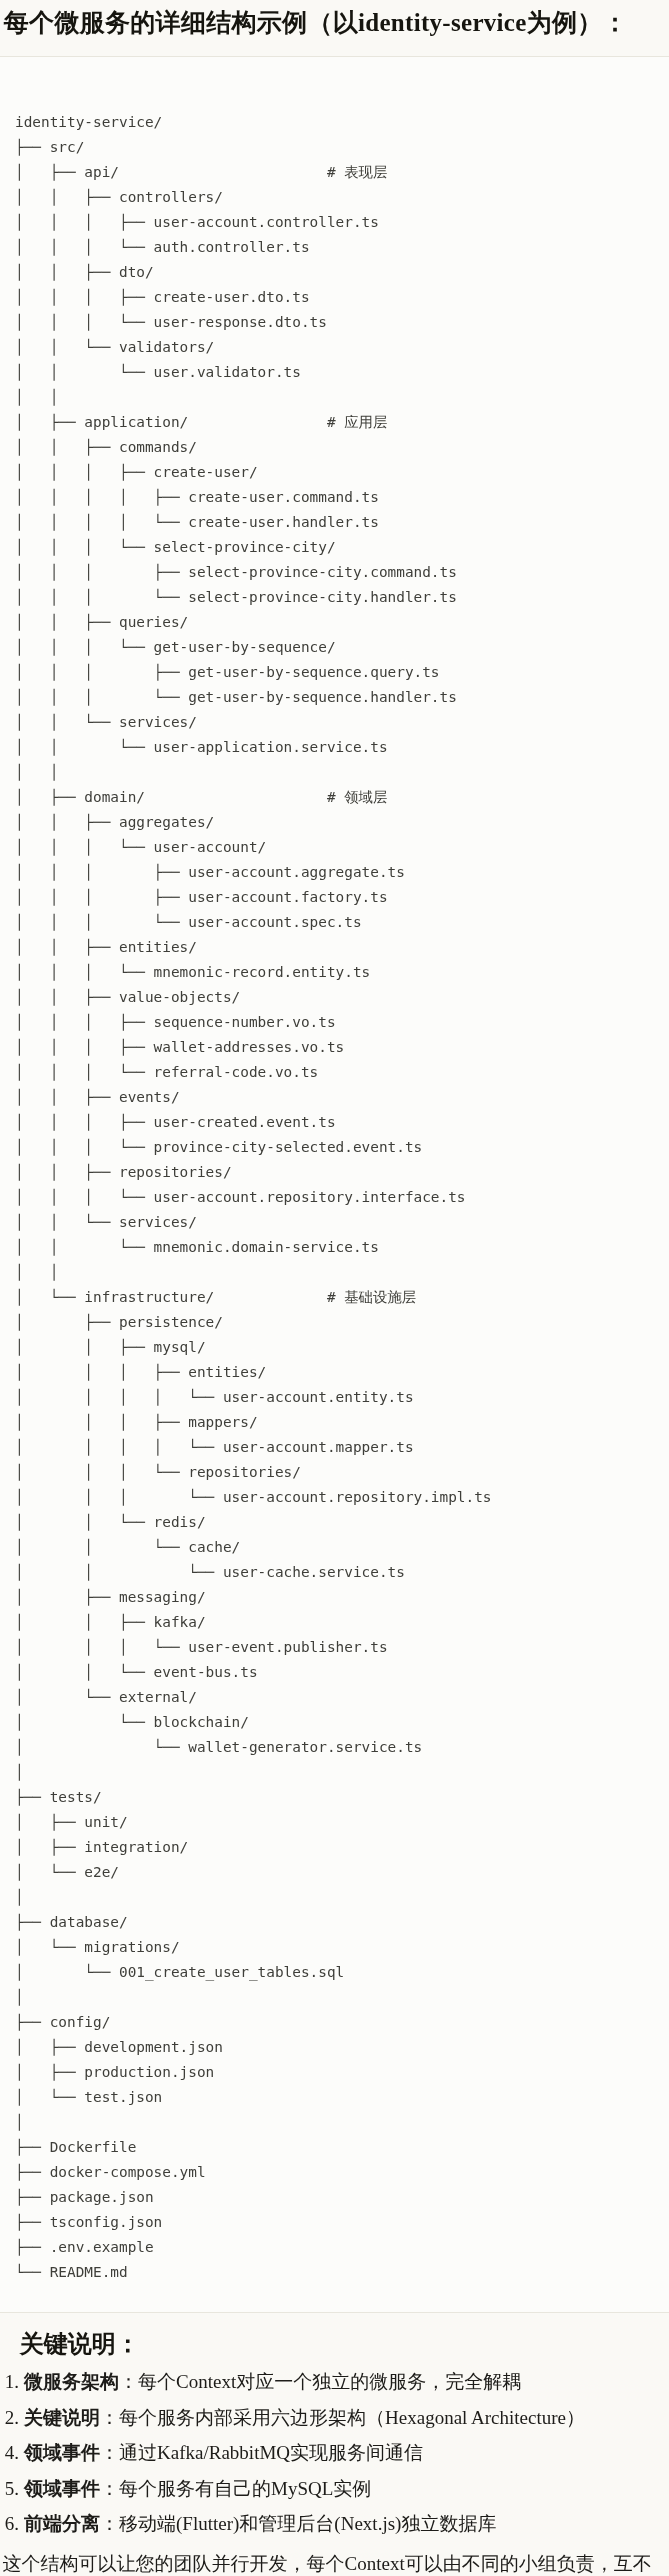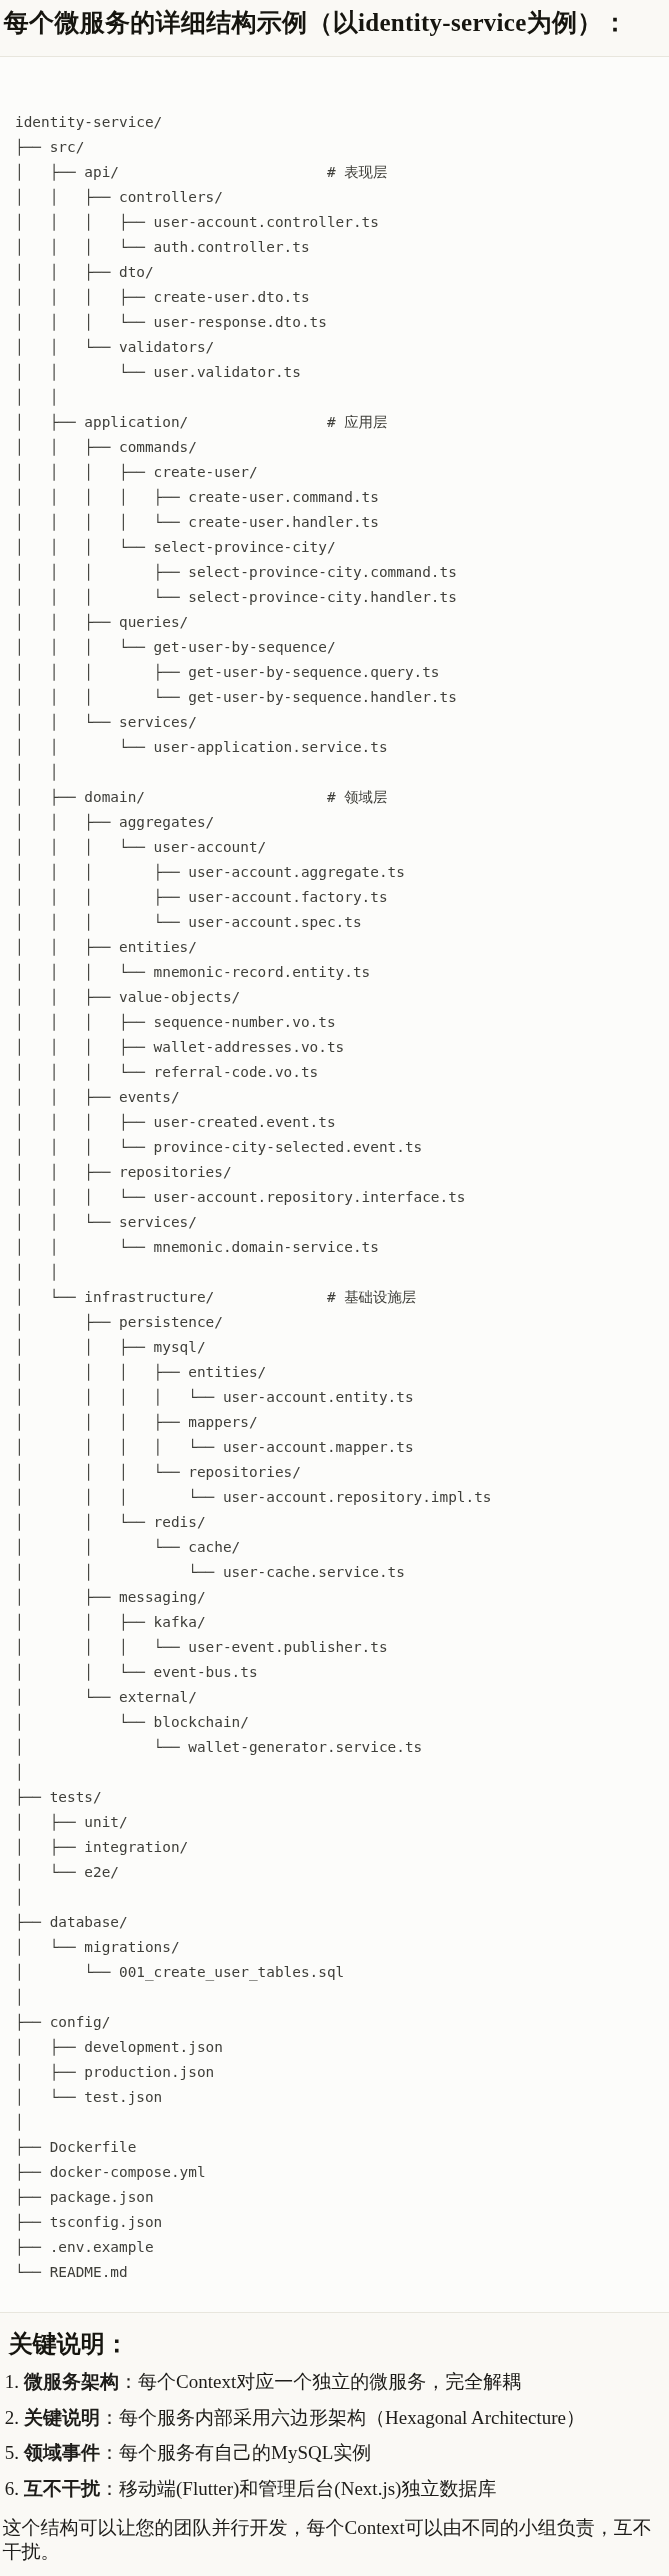--- a/index.html
+++ b/index.html
@@ -37,21 +37,21 @@
   pre.file-tree {
     font-family: "DejaVu Sans Mono", "Liberation Mono", monospace;
     font-size: 14.4px;
     line-height: 25px;
     color: #3E3E39;
     white-space: pre;
     margin-top: 24px;
   }
   .notes-heading {
     margin-top: 17.5px;
-    margin-left: 5px;
+    margin-left: 16px;
     font-size: 24px;
     line-height: 27.5px;
     font-weight: 700;
     color: #16150F;
   }
   ol.notes-list {
     list-style: none;
     margin-top: 3.8px;
     margin-left: 1px;
   }
@@ -166,20 +166,21 @@
 ├── tsconfig.json
 ├── .env.example
 └── README.md</pre>
   </div>
 
   <h2 class="notes-heading">关键说明：</h2>
 
   <ol class="notes-list">
       <li><span class="note-number">1.</span><span class="note-term">微服务架构</span><span class="note-text">：每个Context对应一个独立的微服务，完全解耦</span></li>
       <li><span class="note-number">2.</span><span class="note-term">关键说明</span><span class="note-text">：每个服务内部采用六边形架构（Hexagonal Architecture）</span></li>
+      <li><span class="note-number">4.</span><span class="note-term">领域事件</span><span class="note-text">：通过Kafka/RabbitMQ实现服务间通信</span></li>
       <li><span class="note-number">5.</span><span class="note-term">领域事件</span><span class="note-text">：每个服务有自己的MySQL实例</span></li>
-      <li><span class="note-number">6.</span><span class="note-term">互不干扰</span><span class="note-text">：移动端(Flutter)和管理后台(Next.js)独立数据库</span></li>
+      <li><span class="note-number">6.</span><span class="note-term">前端分离</span><span class="note-text">：移动端(Flutter)和管理后台(Next.js)独立数据库</span></li>
     </ol>
 
   <p class="closing-paragraph">这个结构可以让您的团队并行开发，每个Context可以由不同的小组负责，互不干扰。</p>
 
 </div>
 
 
 </body></html>

